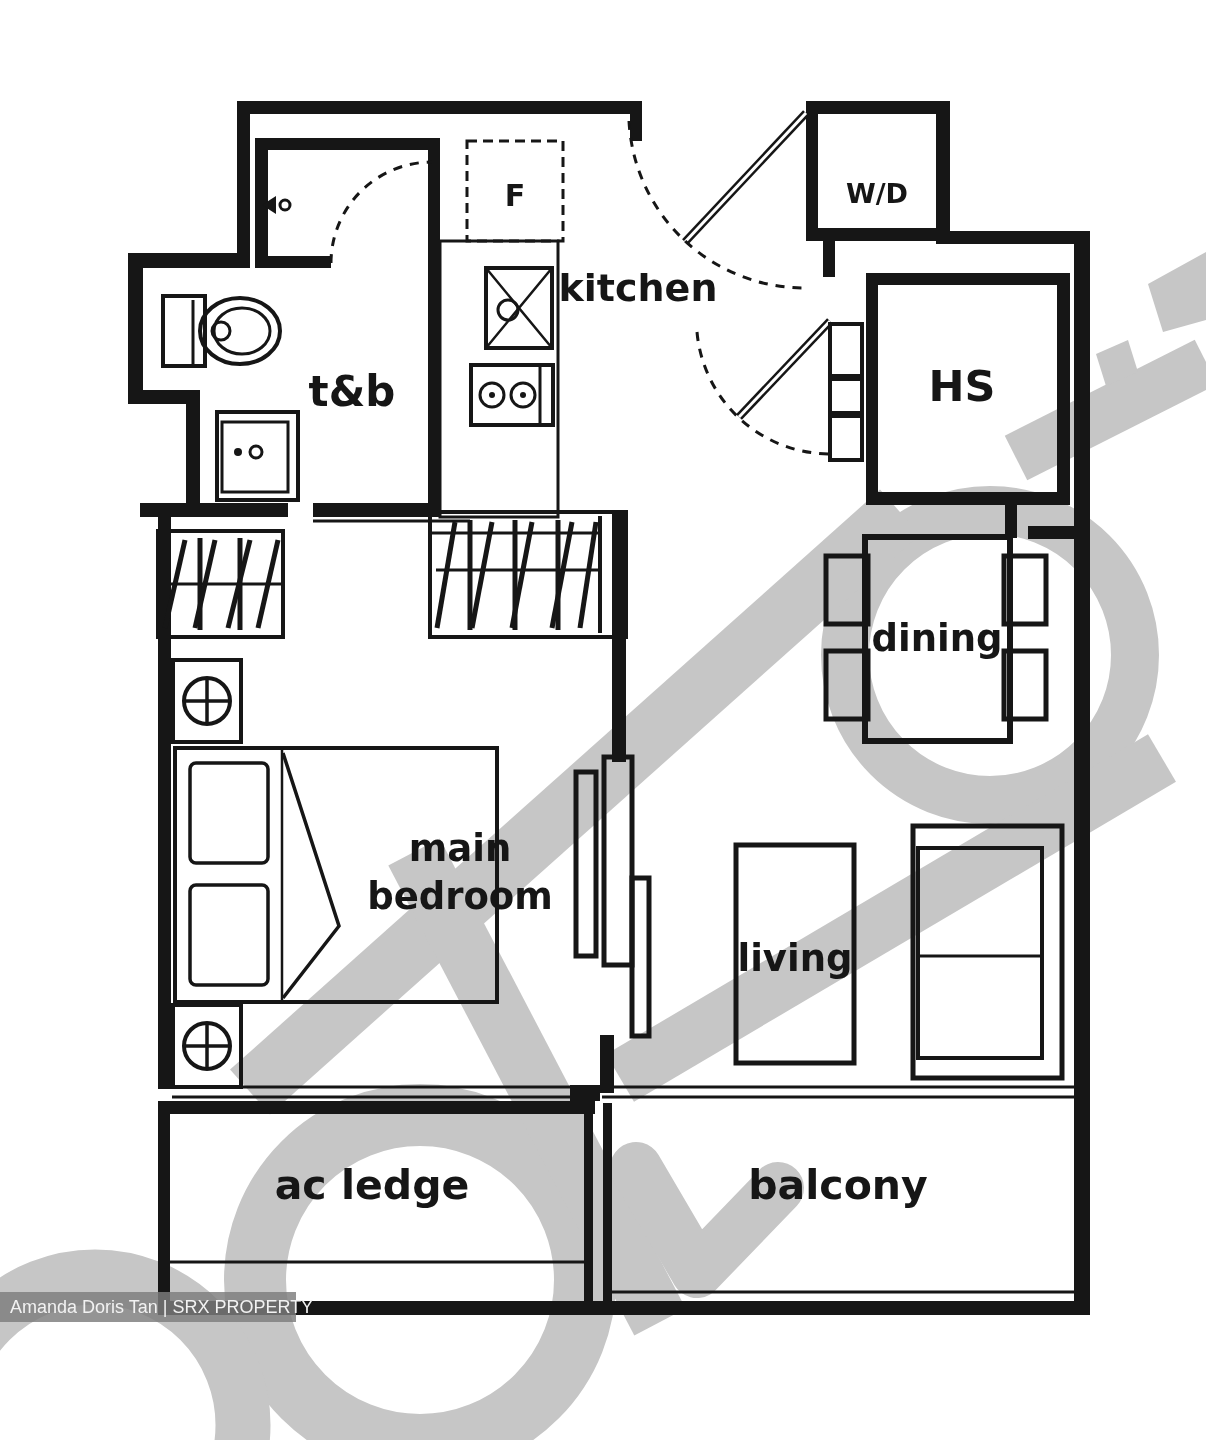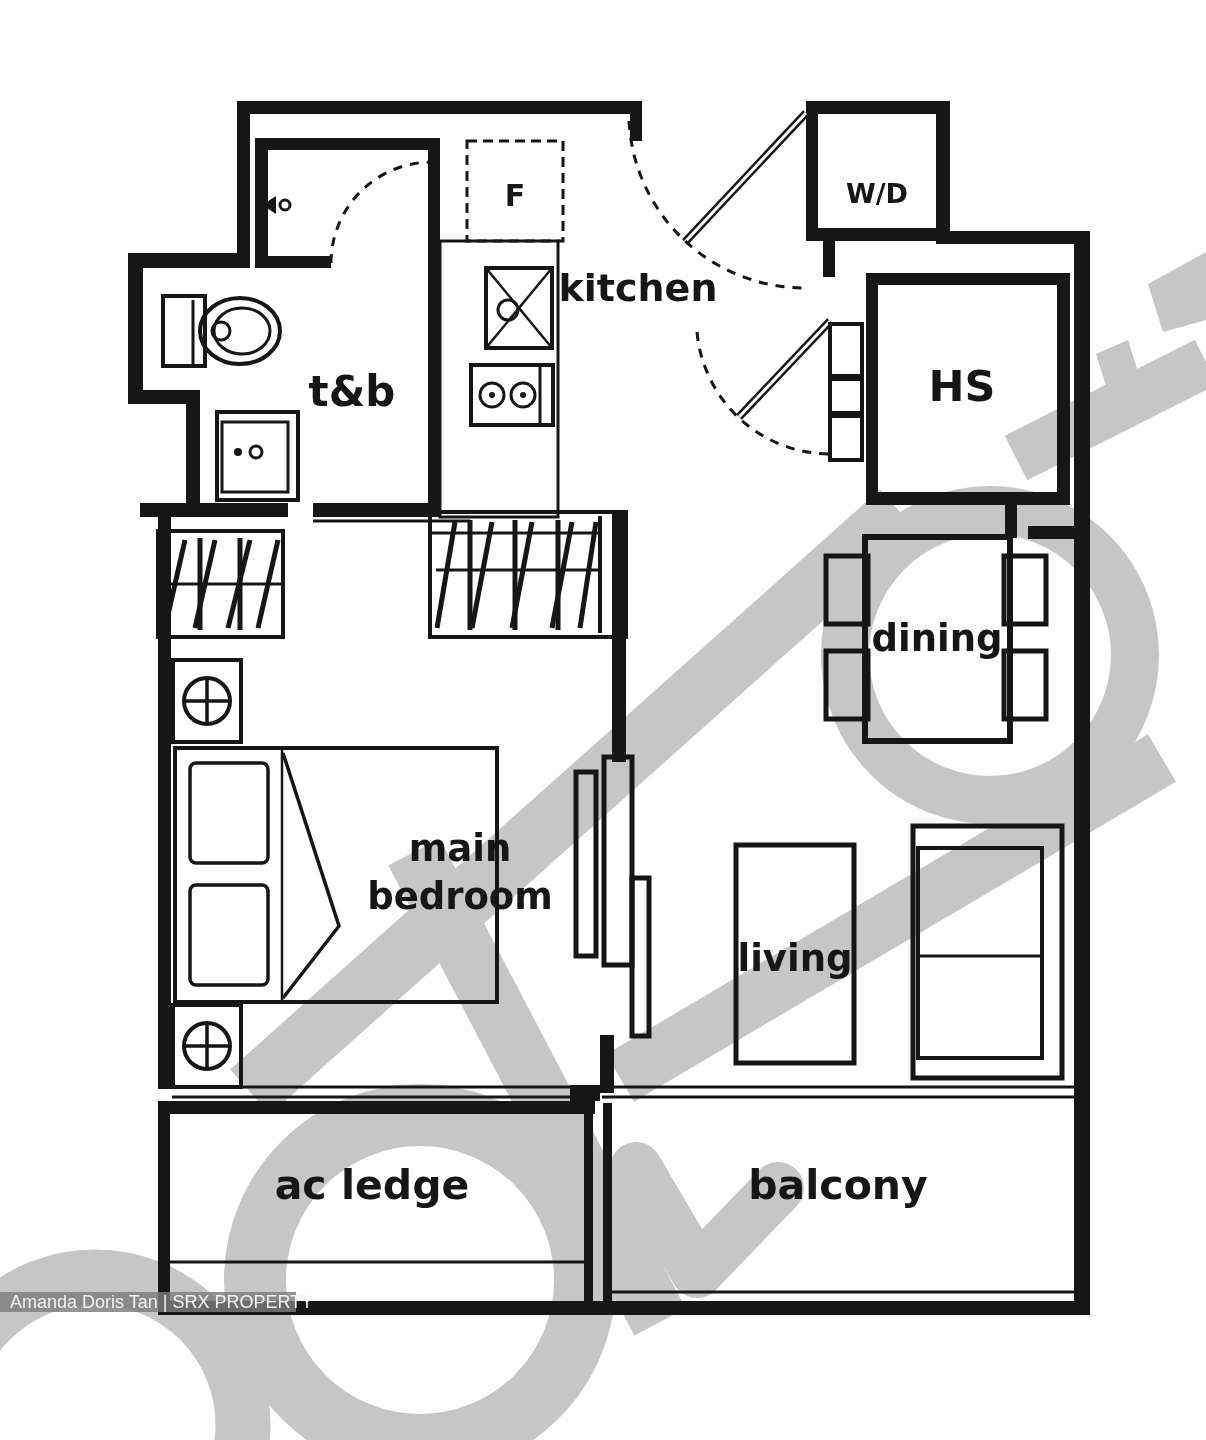--- a/index.html
+++ b/index.html
@@ -17,21 +17,21 @@
     font-family:"DejaVu Sans","Liberation Sans",sans-serif;
   }
   svg{position:absolute;left:0;top:0;}
   .wm{stroke:var(--watermark);fill:none;}
   .wmf{fill:var(--watermark);stroke:none;}
   .wall{fill:var(--ink);stroke:none;}
   .ln{stroke:var(--ink);fill:none;}
   .lbl{fill:var(--ink);font-weight:700;text-anchor:middle;
        font-family:"DejaVu Sans","Liberation Sans",sans-serif;}
   .credit-bar{
-    position:absolute;left:0;top:1292px;width:296px;height:20px;
+    position:absolute;left:0;top:1292px;width:296px;height:30px;
     background:rgba(125,125,125,0.82);
     display:flex;align-items:center;
     padding-left:10px;box-sizing:border-box;
   }
   .credit-bar span{
     color:var(--credit_text);font-size:18px;white-space:nowrap;
     font-family:"Liberation Sans","DejaVu Sans",sans-serif;
   }
 </style>
 </head>

